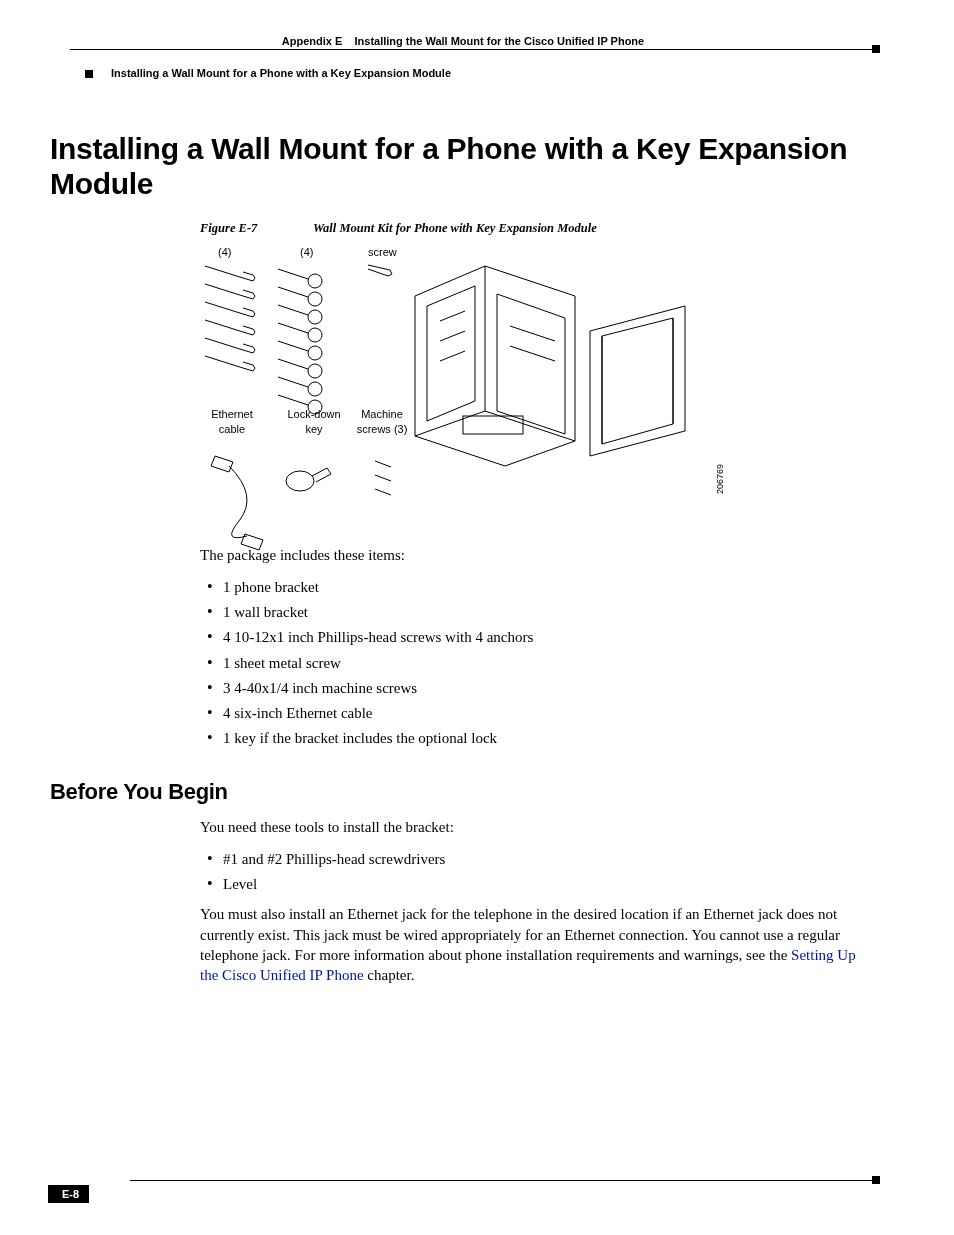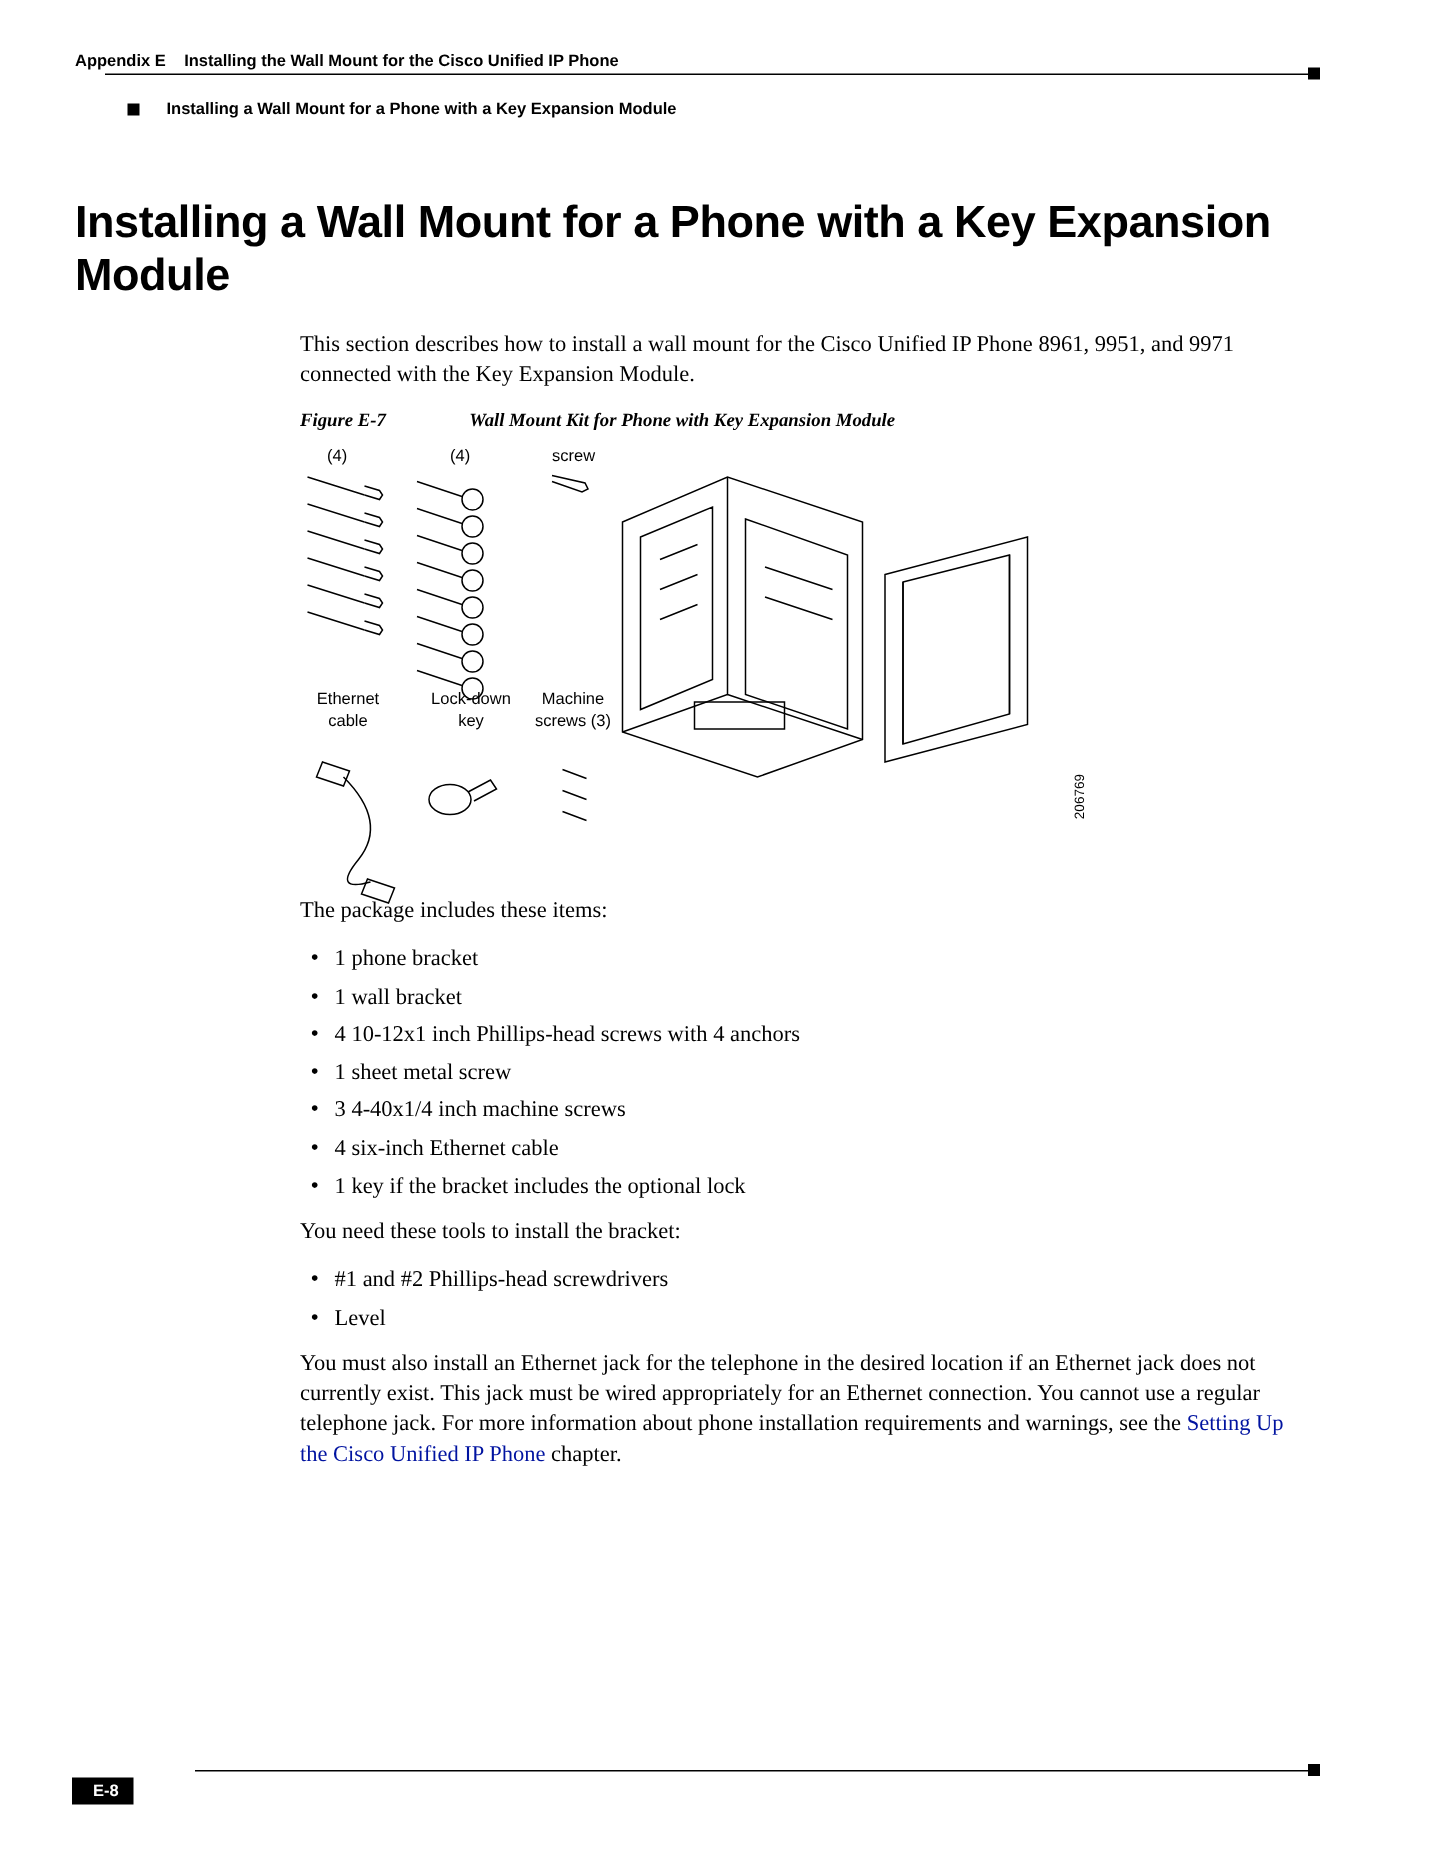--- a/index.html
+++ b/index.html
@@ -20,21 +20,21 @@
     position: relative;
     height: 100%;
   }
   .top-header {
     font-family: Arial, Helvetica, sans-serif;
     font-size: 11px;
     font-weight: bold;
     margin-bottom: 2px;
   }
   .top-header .appendix {
-    text-align: left;
+    text-align: center;
   }
   .top-header .section {
     padding-left: 35px;
     padding-top: 4px;
   }
   .top-rule {
     position: relative;
     height: 14px;
   }
   .top-rule .line {
@@ -165,21 +165,20 @@
   <div class="top-header">
     <div class="section">
       <span style="display:inline-block;width:8px;height:8px;background:#000;vertical-align:middle;margin-right:18px"></span><span>Installing a Wall Mount for a Phone with a Key Expansion Module</span>
     </div>
   </div>
 
   <div class="content">
     <h1>Installing a Wall Mount for a Phone with a Key Expansion Module</h1>
 
     <div class="body-block">
-      <p>This section describes how to install a wall mount for the Cisco Unified IP Phone 8961, 9951, and 9971 connected with the Key Expansion Module.</p>
 
       <div class="fig-caption">
         <span class="fnum">Figure E-7</span>
         <span>Wall Mount Kit for Phone with Key Expansion Module</span>
       </div>
 
       <div class="figure-box">
         <div class="fl" style="left:18px;top:0">(4)</div>
         <div class="fl" style="left:100px;top:0">(4)</div>
         <div class="fl" style="left:168px;top:0">screw</div>
@@ -257,20 +256,21 @@
         <li>1 phone bracket</li>
         <li>1 wall bracket</li>
         <li>4 10-12x1 inch Phillips-head screws with 4 anchors</li>
         <li>1 sheet metal screw</li>
         <li>3 4-40x1/4 inch machine screws</li>
         <li>4 six-inch Ethernet cable</li>
         <li>1 key if the bracket includes the optional lock</li>
       </ul>
     </div>
 
+    <h2>Before You Begin</h2>
 
     <div class="body-block">
       <p>You need these tools to install the bracket:</p>
       <ul class="items">
         <li>#1 and #2 Phillips-head screwdrivers</li>
         <li>Level</li>
       </ul>
       <p>
         <span>You must also install an Ethernet jack for the telephone in the desired location if an Ethernet jack does not currently exist. This jack must be wired appropriately for an Ethernet connection. You cannot use a regular telephone jack. For more information about phone installation requirements and warnings, see the </span><a class="link">Setting Up the Cisco Unified IP Phone</a><span> chapter.</span>
       </p>

